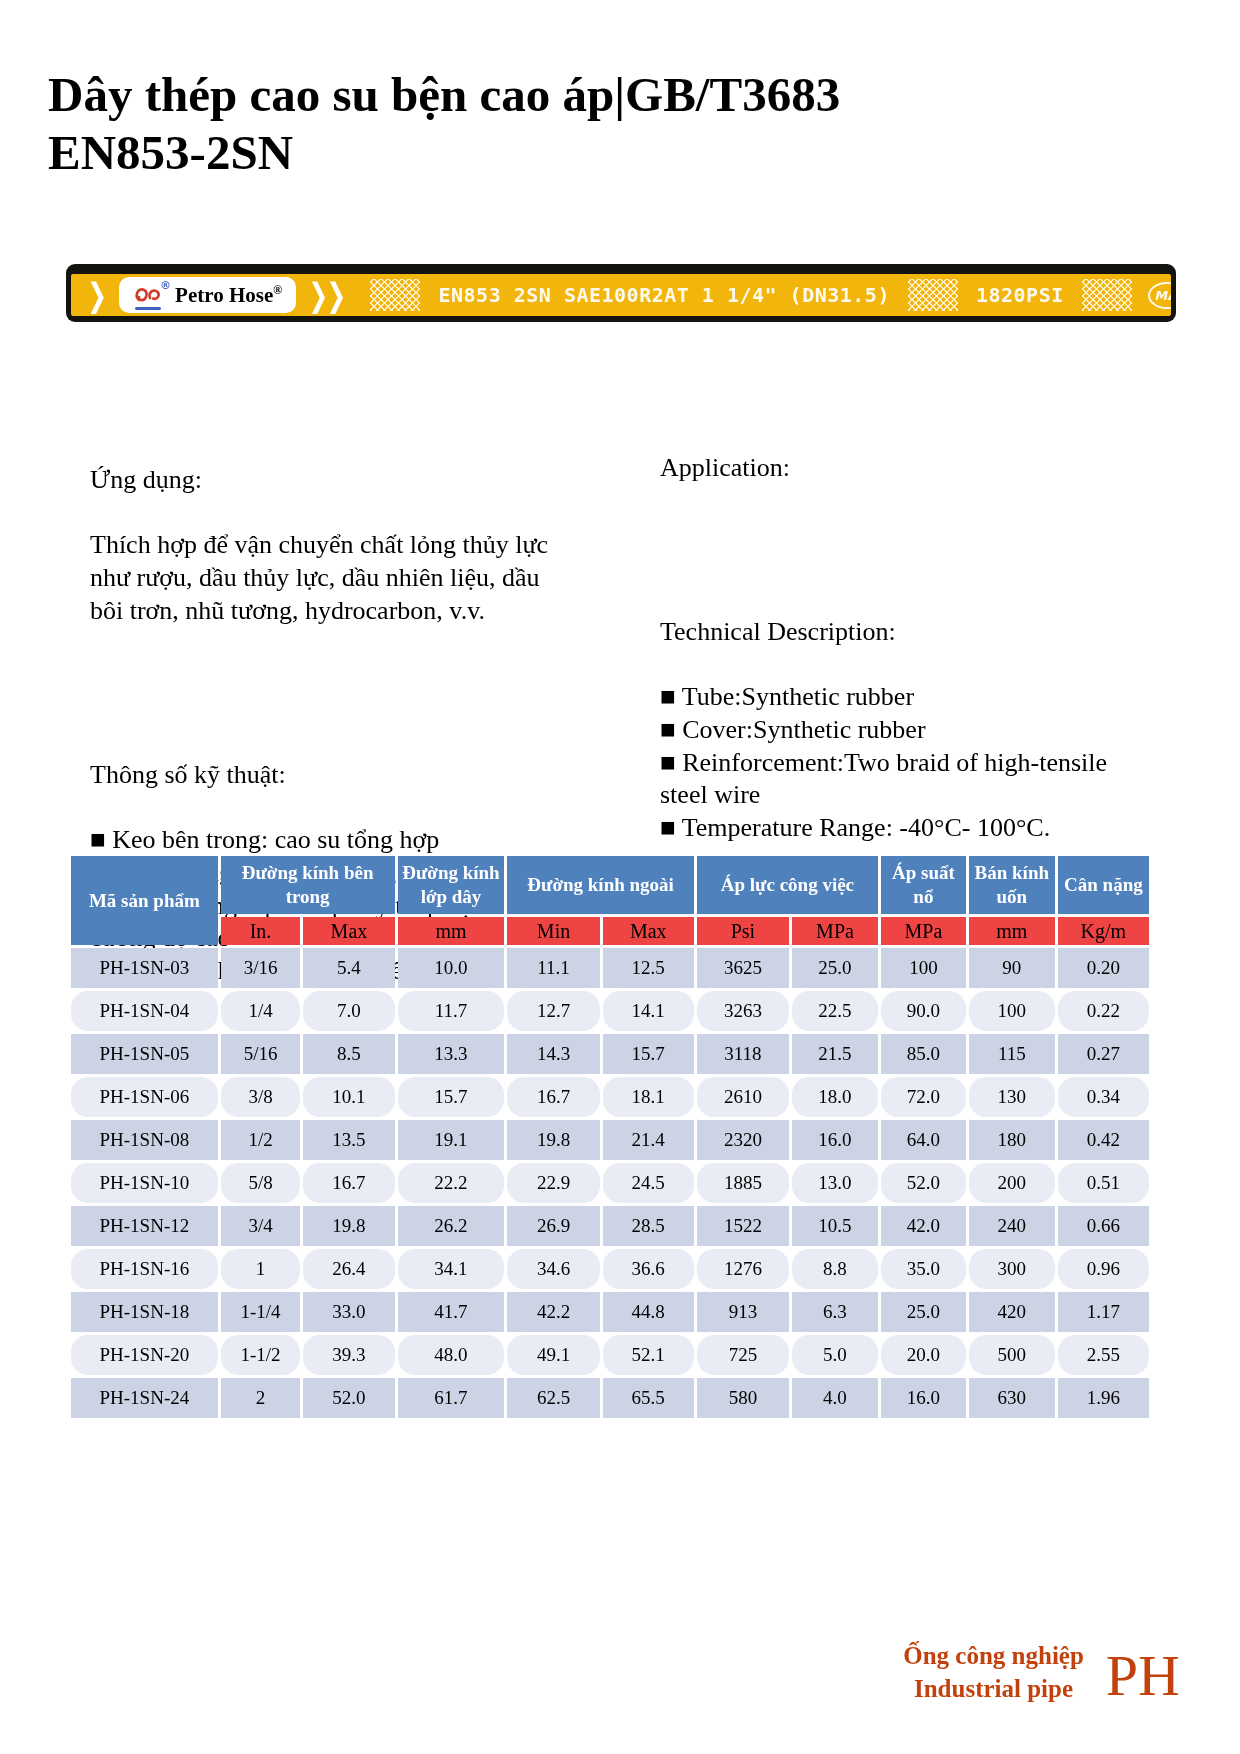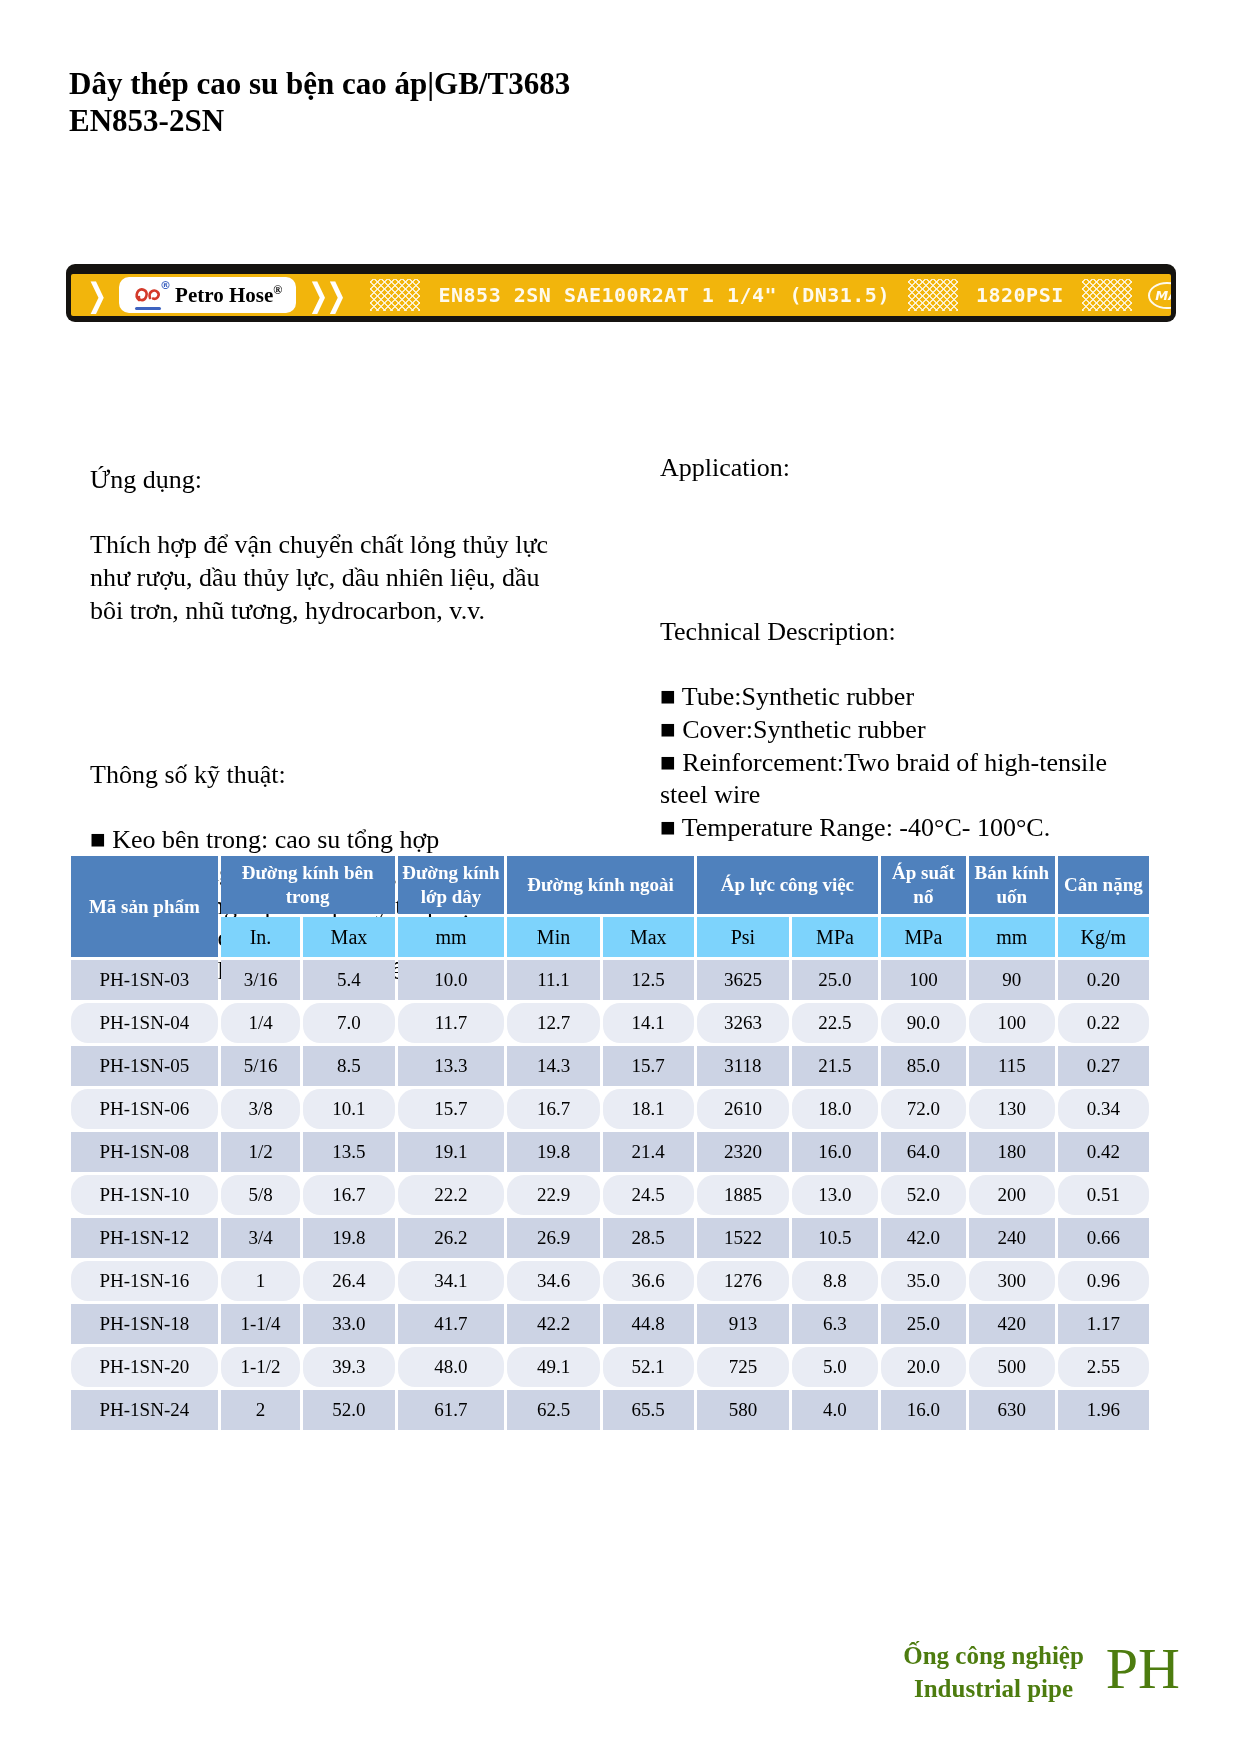--- a/index.html
+++ b/index.html
@@ -3,22 +3,22 @@
 <meta charset="utf-8">
 <style>
   * { margin:0; padding:0; box-sizing:border-box; }
   html,body { background:#ffffff; }
   .page {
     position:relative; width:1240px; height:1754px; background:#ffffff;
     font-family:"Liberation Serif","DejaVu Serif","DejaVu Sans",serif; color:#000;
     overflow:hidden;
   }
   .title {
-    position:absolute; left:69px; top:66px; width:1120px;
-    font-size:31px; font-weight:700; line-height:1.18; white-space:pre-line;
+    position:absolute; left:48px; top:66px; width:1120px;
+    font-size:49px; font-weight:700; line-height:1.18; white-space:pre-line;
   }
   
   .banner {
     position:absolute; left:66px; top:264px; width:1110px; height:58px;
     background:#151310; border-radius:9px; padding:10px 5px 6px 5px;
   }
   .banner-inner {
     height:100%; background:#F2B50C; display:flex; align-items:center;
     border-radius:2px; overflow:hidden;
   }
@@ -74,28 +74,28 @@
   
   .spec-table {
     position:absolute; left:68px; top:853px; width:1084px;
     border-collapse:separate; border-spacing:3px; table-layout:fixed;
   }
   .spec-table th, .spec-table td { text-align:center; vertical-align:middle; }
   .th-group {
     background:#4F81BD; color:#fff; font-size:19px; font-weight:700;
     height:58px; padding:2px 3px; line-height:1.25;
   }
-  .th-unit { background:#7dd3fc; color:#000; font-weight:400; font-size:20px; height:40px; }
+  .th-unit { background:#ef4444; color:#000; font-weight:400; font-size:20px; height:28px; }
   .spec-table td { font-size:19px; height:40px; padding:2px 3px; }
   tr.row-dark  td { background:#CCD3E4; }
   tr.row-light td { background:#E9ECF4;border-radius:17px; }
   
   .footer {
     position:absolute; top:1640px; right:60px;
-    display:flex; align-items:flex-start; gap:22px; color:#4d7c0f;
+    display:flex; align-items:flex-end; gap:22px; color:#c2410c;
   }
   .footer-lines { text-align:center; font-weight:700; font-size:25px; line-height:1.3; white-space:pre-line; }
   .footer-logo { font-size:58px; line-height:1; }
 </style>
 </head>
 <body>
 
 <div class="page">
 
   <h1 class="title">Dây thép cao su bện cao áp|GB/T3683

